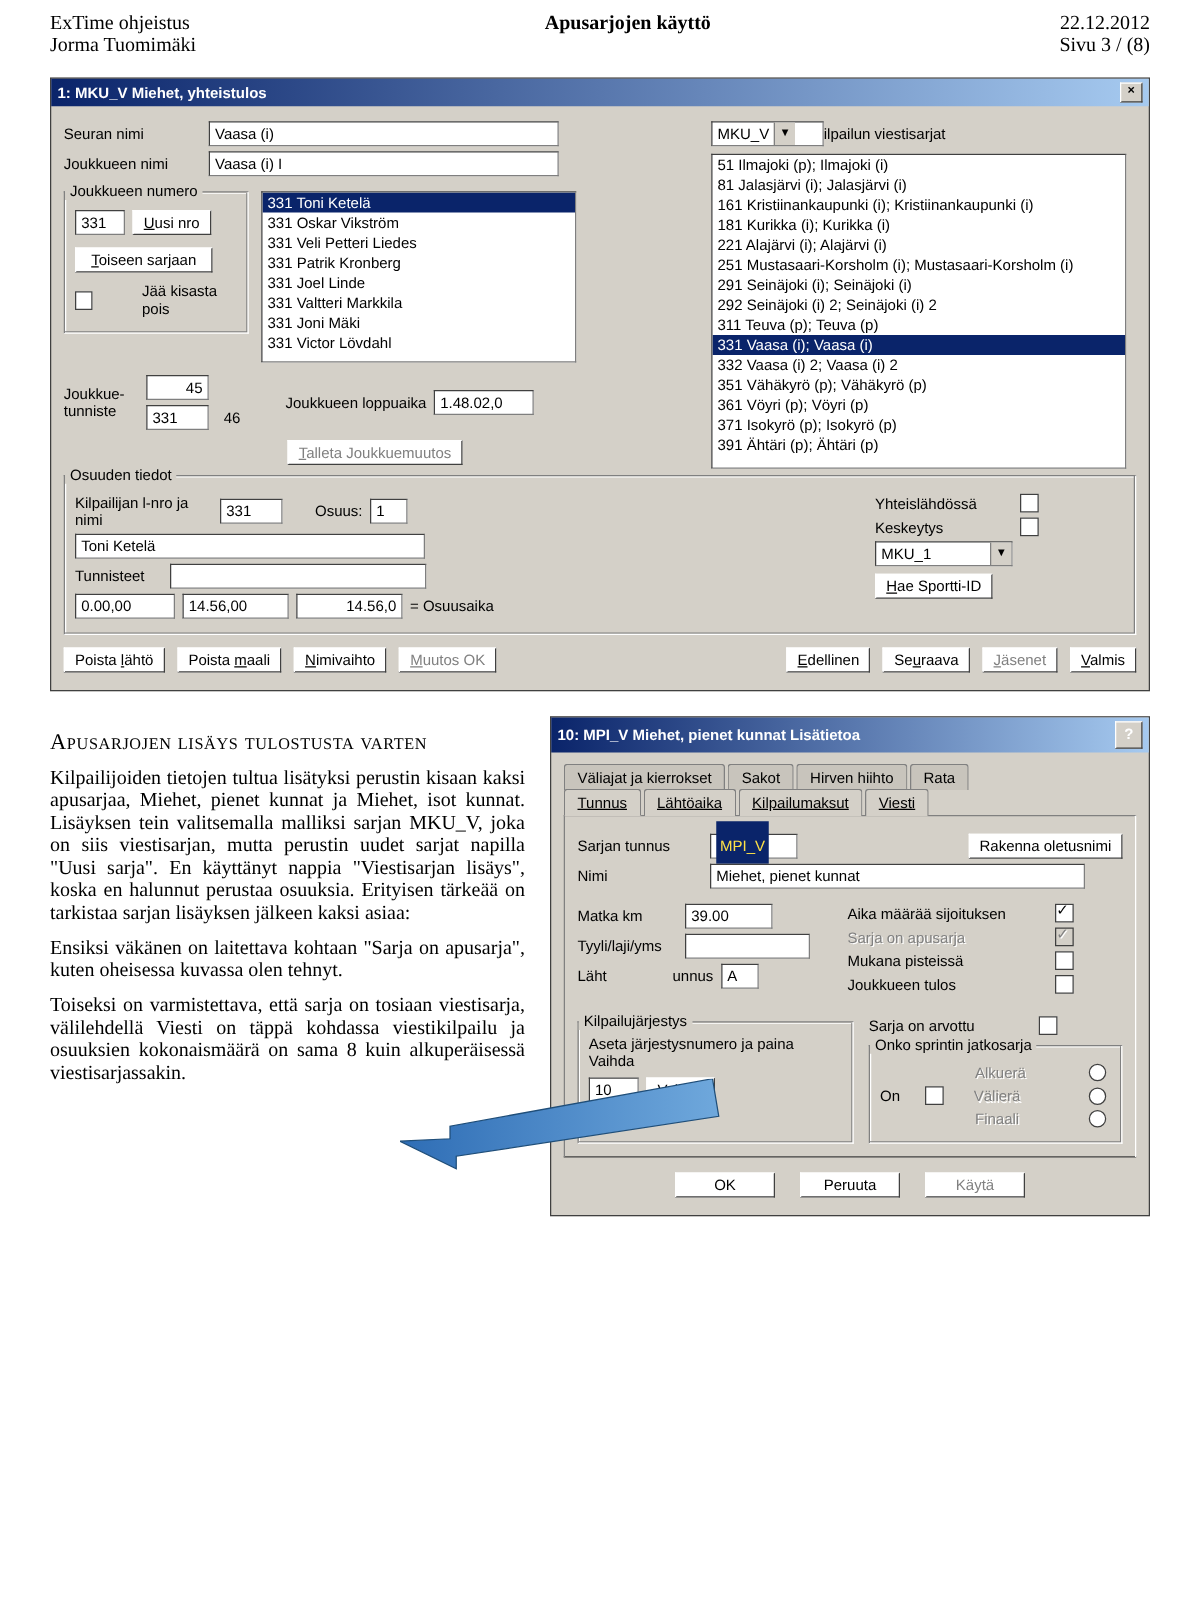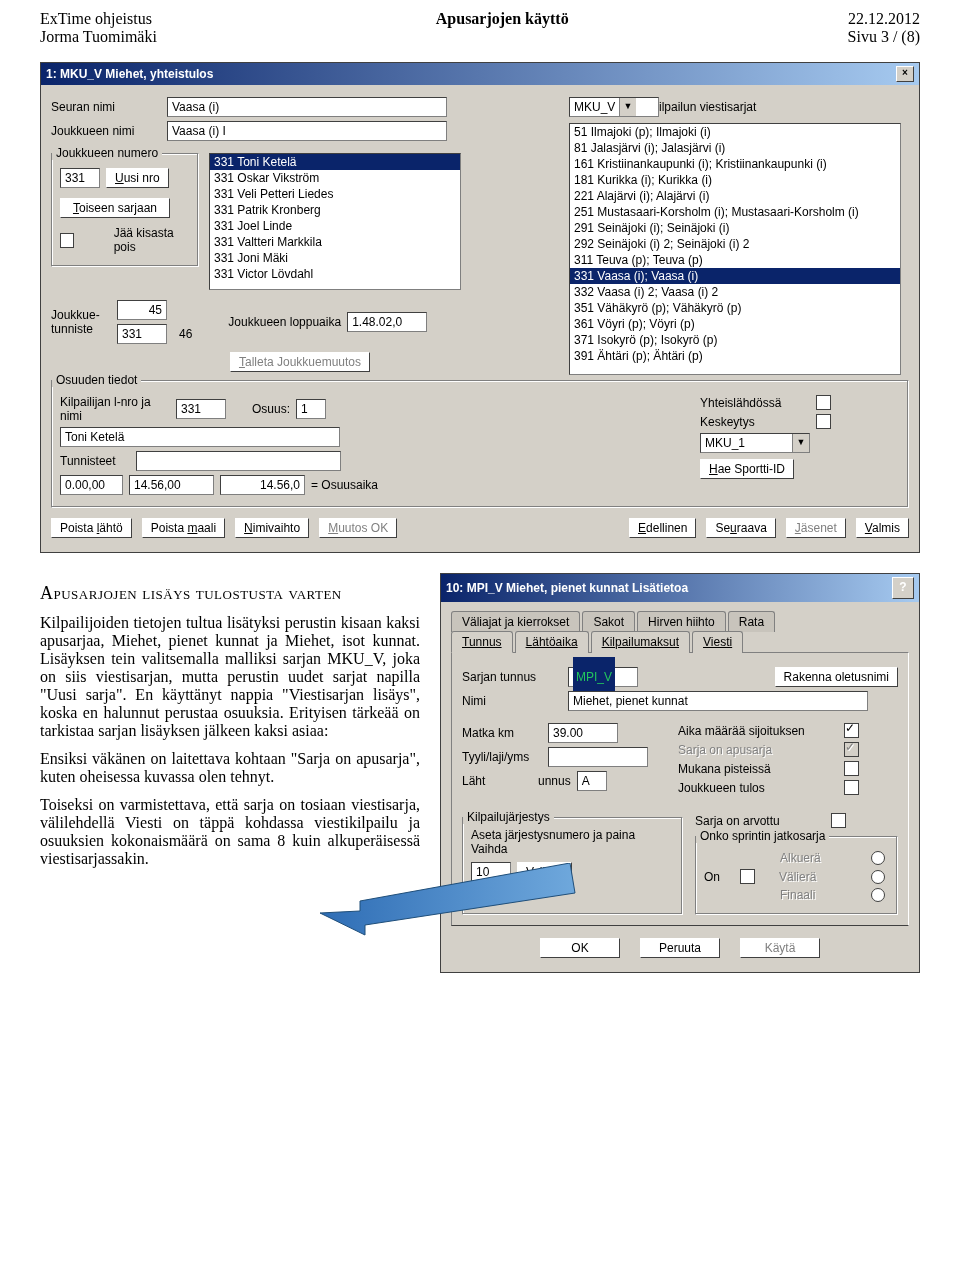--- a/index.html
+++ b/index.html
@@ -27,21 +27,21 @@
   .disabled-text { color:#808080; text-shadow:1px 1px 0 #fff; }
   .u { text-decoration:underline; }
   .tabstrip { position:relative; }
   .tabrow { display:flex; }
   .tab { background:#d4d0c8; border:1px solid #808080; border-bottom:none; border-top-left-radius:3px; border-top-right-radius:3px; padding:3px 10px; margin-right:2px; position:relative; top:1px; cursor:pointer; }
   .tab.back { background:#c8c4bc; }
   .tab.active { background:#d4d0c8; z-index:2; border-bottom:1px solid #d4d0c8; }
   .tabpanel { border:1px solid #808080; border-right-color:#fff; border-bottom-color:#404040; padding:10px; background:#d4d0c8; }
   .combo { position:relative; display:inline-block; }
   .combo .arrow { position:absolute; right:1px; top:1px; width:16px; height:18px; background:#d4d0c8; border-left:1px solid #808080; text-align:center; line-height:16px; font-size:9px; }
-  .dropdown-sel { background:#0a246a; color:#22c55e; padding:13px 3px; }
+  .dropdown-sel { background:#0a246a; color:#fde047; padding:13px 3px; }
   .help-icon { width:20px; height:20px; background:#d4d0c8; border:1px solid #fff; border-right-color:#404040; border-bottom-color:#404040; text-align:center; font-weight:bold; line-height:18px; cursor:pointer; }
   .row { display:flex; align-items:center; gap:6px; margin:4px 0; }
 </style>
 </head>
 <body>
 
 <div class="page-header">
   <div>
     <div>ExTime ohjeistus</div>
     <div>Jorma Tuomimäki</div>
@@ -157,21 +157,21 @@
             <span class="fld" style="width:30px;">1</span>
           </div>
           <div class="row">
             <span class="fld" style="width:280px;">Toni Ketelä</span>
           </div>
           <div class="row">
             <span class="lbl" style="width:70px;">Tunnisteet</span>
             <span class="fld" style="width:205px;"></span>
           </div>
           <div class="row">
-            <span class="fld" style="width:63px;">0.00,00</span>
+            <span class="fld" style="width:80px;">0.00,00</span>
             <span class="fld" style="width:85px;">14.56,00</span>
             <span class="fld" style="width:85px; text-align:right;">14.56,0</span>
             <span>= Osuusaika</span>
           </div>
         </div>
         <div style="width:200px;">
           <div class="row">
               <span class="lbl" style="width:110px;">Yhteislähdössä</span>
               <span class="chk"></span>
             </div>

